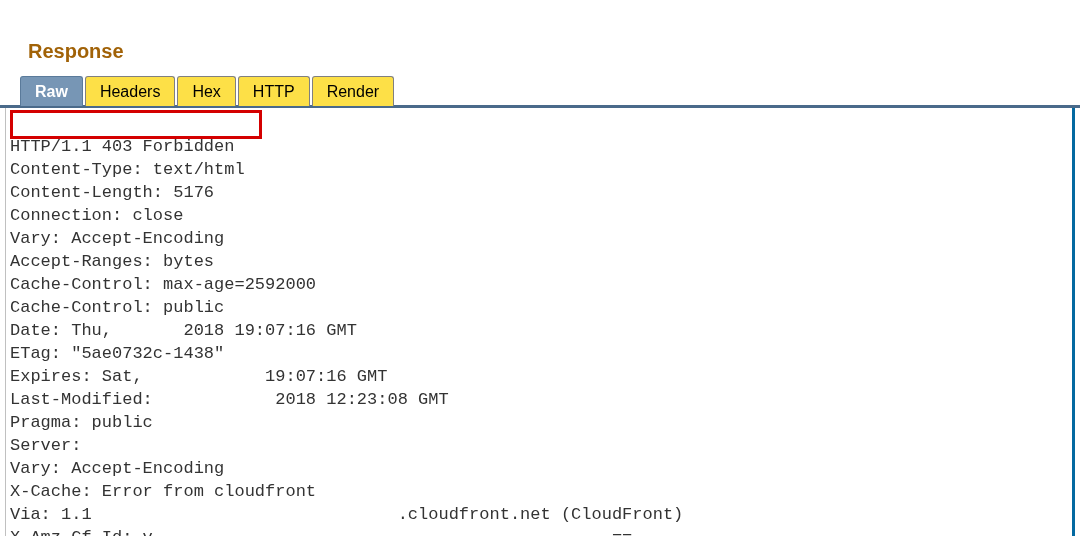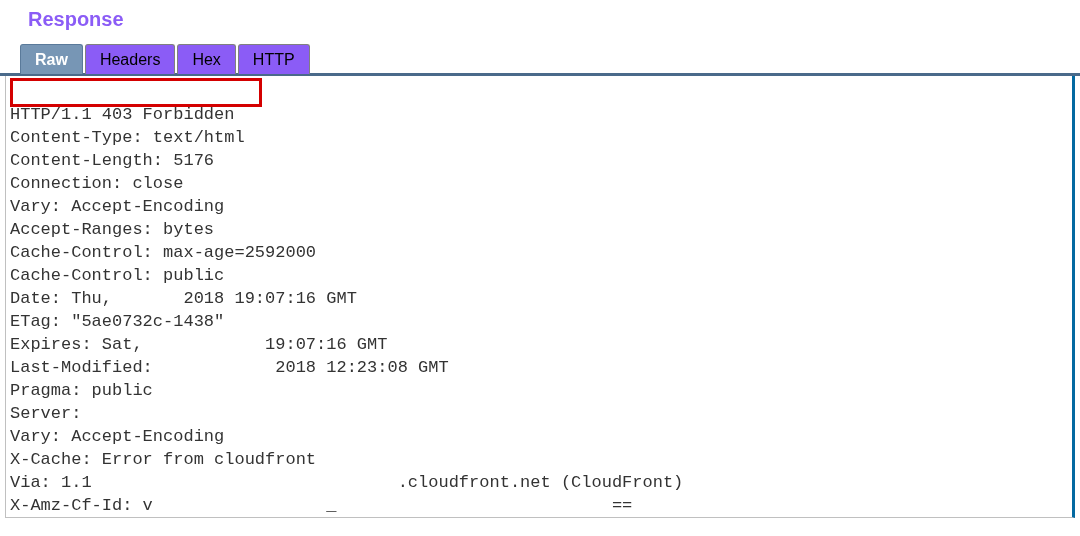--- a/index.html
+++ b/index.html
@@ -8,36 +8,37 @@
       box-sizing: border-box;
     }
     body {
       font-family: Arial, Helvetica, sans-serif;
       background: #fff;
       width: 1080px;
       height: 536px;
       overflow: hidden;
     }
     .section-title {
-      color: #8b5cf6;
+      color: #a16207;
       font-weight: bold;
       font-size: 20px;
       padding: 8px 0 10px 28px;
+      margin-top: 32px;
     }
     .tabs {
       display: flex;
       align-items: center;
       padding-left: 20px;
       border-bottom: 3px solid #4a6a8a;
       margin-top: 2px;
     }
     .tab {
       border: 1px solid #808080;
       border-bottom: none;
-      background: #8b5cf6;
+      background: #fde047;
       padding: 5px 14px 5px 14px;
       font-size: 16px;
       font-family: Arial, Helvetica, sans-serif;
       color: #000;
       cursor: pointer;
       margin-right: 2px;
       border-top-left-radius: 3px;
       border-top-right-radius: 3px;
       position: relative;
       top: 1px;
@@ -83,18 +84,19 @@
 </head>
 <body>
 
 <div class="section-title">Response</div>
 
 <div class="tabs">
   <div class="tab active">Raw</div>
   <div class="tab">Headers</div>
   <div class="tab">Hex</div>
   <div class="tab">HTTP</div>
+  <div class="tab">Render</div>
 </div>
 
 <div class="content-wrap">
   <div class="response-body">
 <div class="highlight-box"></div><span class="line">HTTP/1.1 403 Forbidden</span><span class="line">Content-Type: text/html</span><span class="line">Content-Length: 5176</span><span class="line">Connection: close</span><span class="line">Vary: Accept-Encoding</span><span class="line">Accept-Ranges: bytes</span><span class="line">Cache-Control: max-age=2592000</span><span class="line">Cache-Control: public</span><span class="line">Date: Thu,       2018 19:07:16 GMT</span><span class="line">ETag: "5ae0732c-1438"</span><span class="line">Expires: Sat,            19:07:16 GMT</span><span class="line">Last-Modified:            2018 12:23:08 GMT</span><span class="line">Pragma: public</span><span class="line">Server:</span><span class="line">Vary: Accept-Encoding</span><span class="line">X-Cache: Error from cloudfront</span><span class="line">Via: 1.1                              .cloudfront.net (CloudFront)</span><span class="line">X-Amz-Cf-Id: v                 _                           ==</span></div>
 </div>
 
 </body></html>

